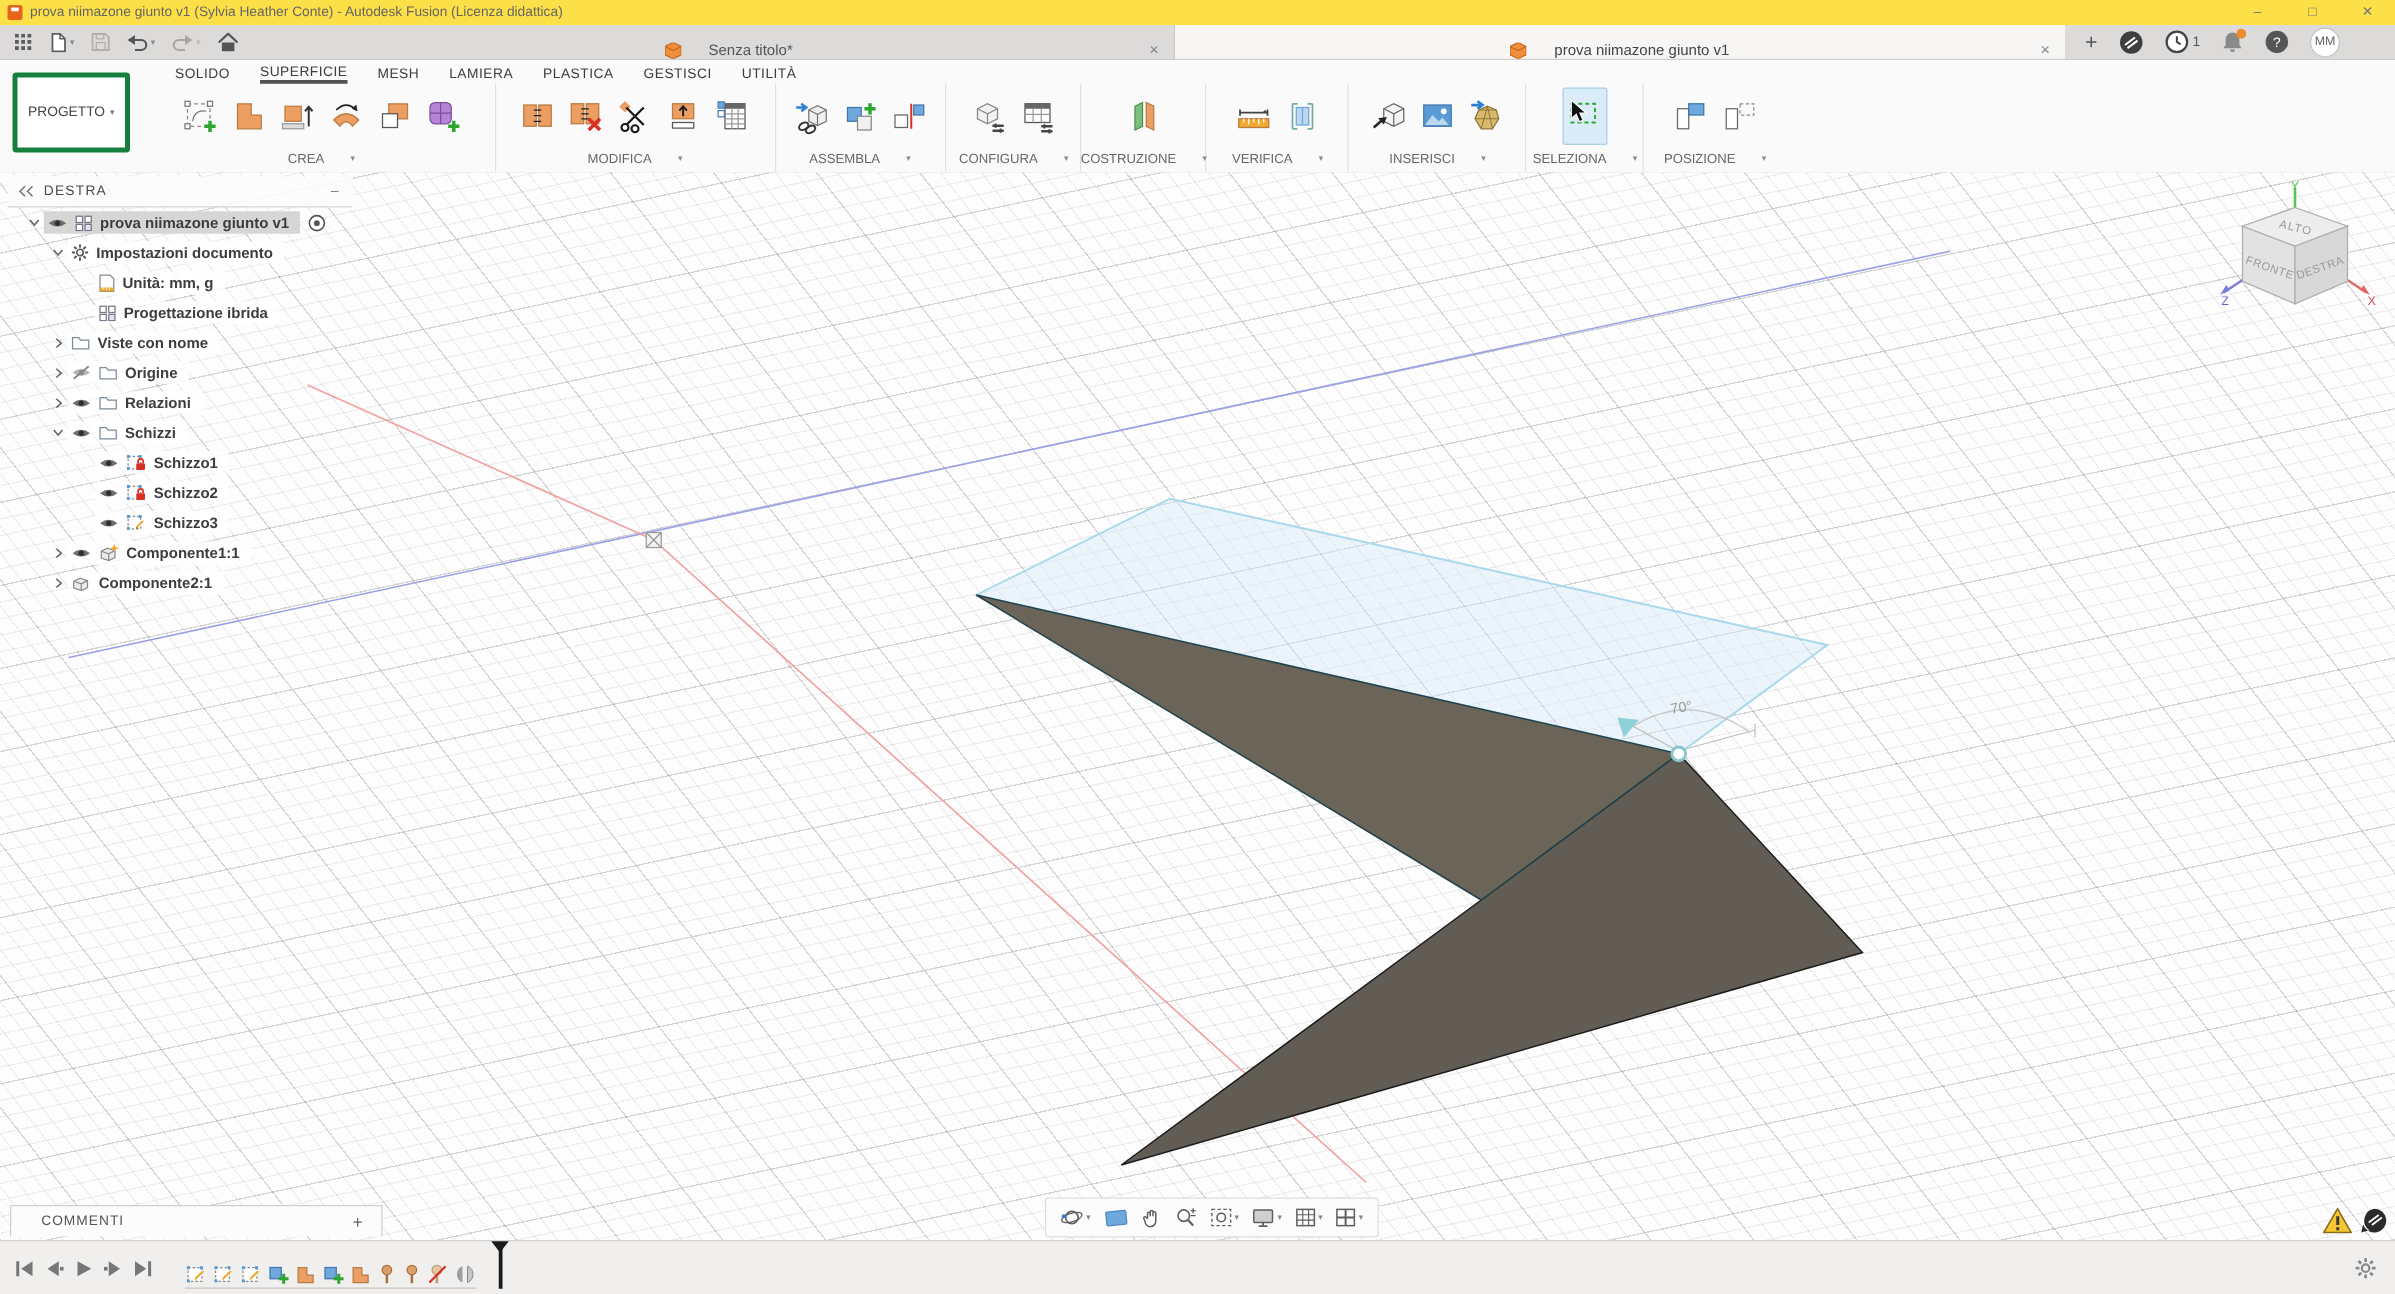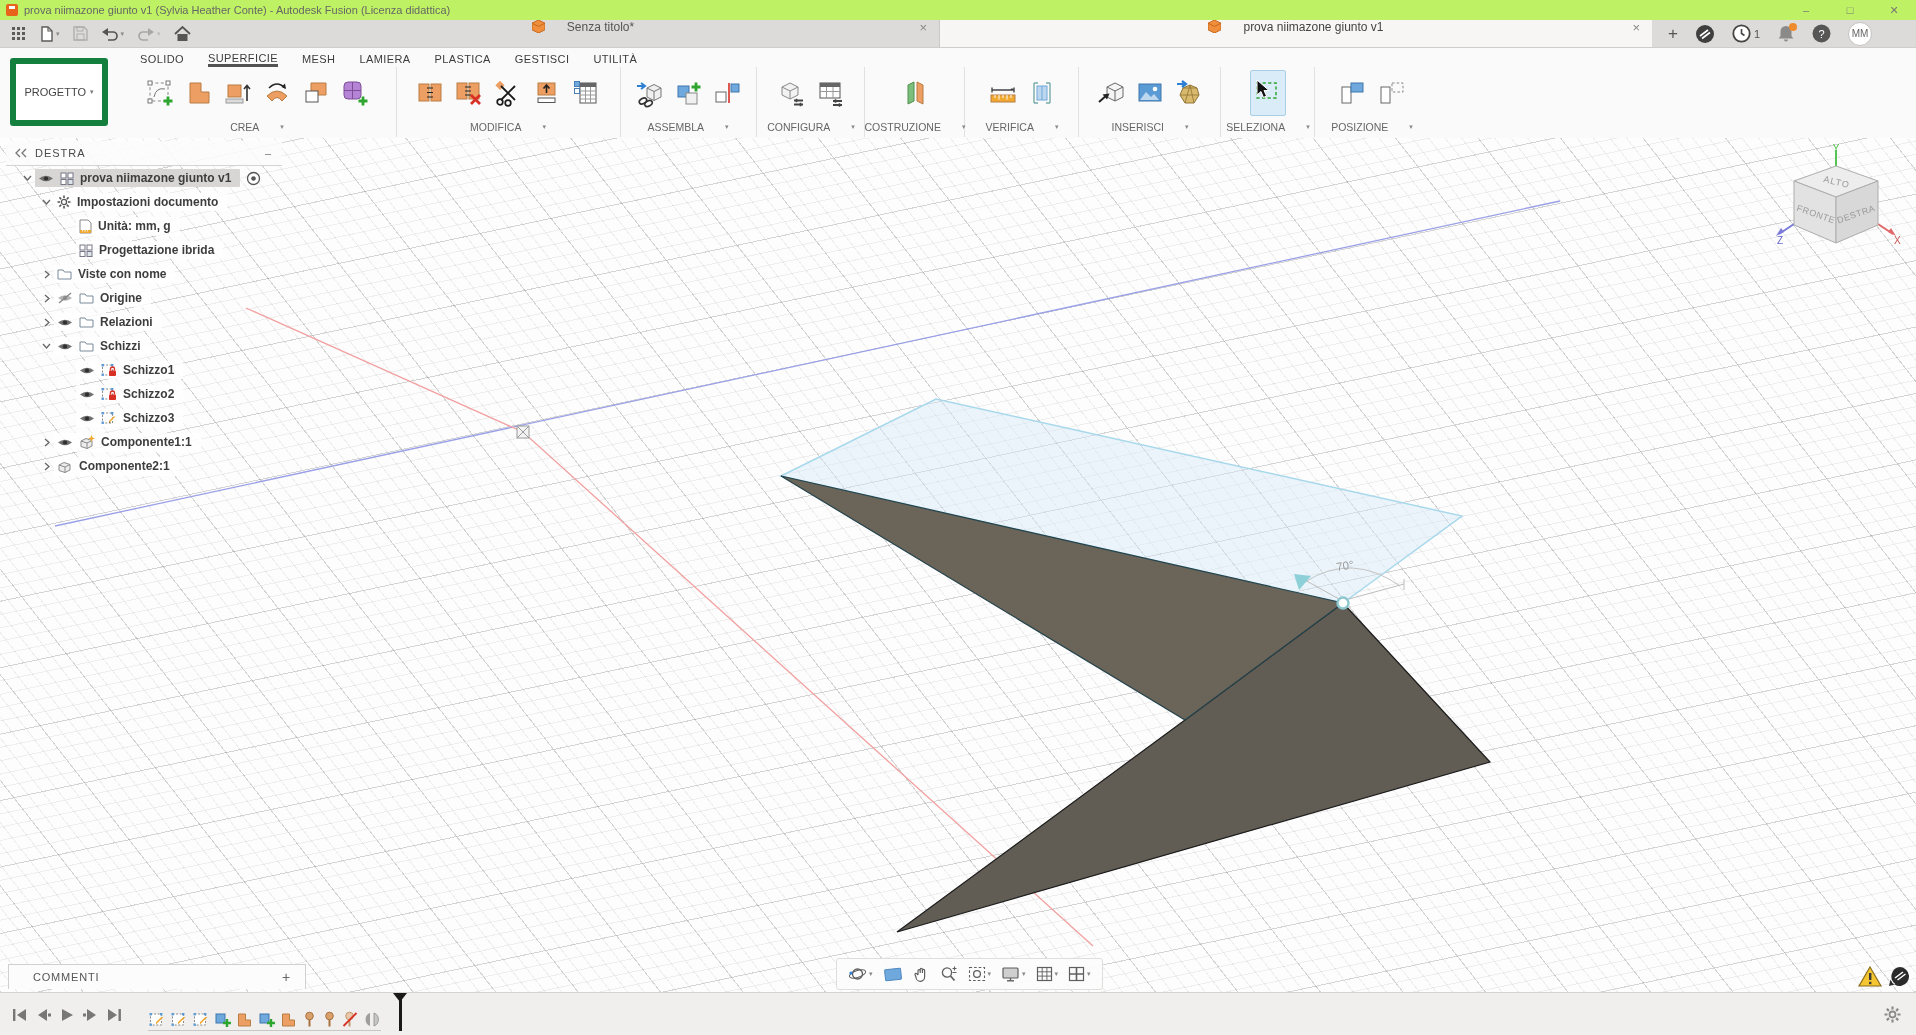--- a/index.html
+++ b/index.html
@@ -1,43 +1,43 @@
 <!DOCTYPE html>
 <html><head>
 <meta charset="utf-8">
 <style>
   html,body{margin:0;padding:0;width:1916px;height:1035px;overflow:hidden;
     font-family:"Liberation Sans",sans-serif;background:#fff;color:#444;
     -webkit-font-smoothing:antialiased;}
-  .titlebar{height:20px;background:#bef264;display:flex;align-items:center;
+  .titlebar{height:20px;background:#fde047;display:flex;align-items:center;
     font-size:11px;color:#666;position:relative;}
   .fusion-logo{width:12px;height:12px;background:#e8641b;border-radius:2px;margin:0 6px 0 6px;
     display:inline-block;position:relative;}
   .fusion-logo::after{content:"";position:absolute;left:3px;top:2px;width:6px;height:3px;background:#fff;}
   .win-controls{position:absolute;right:0;top:0;height:20px;display:flex;}
   .win-controls span{width:44px;text-align:center;line-height:20px;font-size:11px;color:#777;}
 
   .tabbar{height:27px;background:#dddbd9;display:flex;align-items:stretch;border-bottom:1px solid #cfcdcb;}
   .qat{width:215px;display:flex;align-items:center;gap:13px;padding-left:12px;flex:0 0 auto;}
   .qat .qbtn{display:flex;align-items:center;gap:2px;}
   .qat .caret{font-size:7px;color:#888;}
   .disabled{opacity:.38;}
   .doctabs{display:flex;width:1425px;flex:0 0 auto;}
-  .doctab{flex:1;display:flex;align-items:flex-start;justify-content:center;position:relative;
+  .doctab{flex:1;display:flex;align-items:flex-end;justify-content:center;position:relative;
     font-size:12px;color:#555;border-right:1px solid #cbc9c7;gap:22px;}
   .doctab.active{background:#f7f6f5;color:#444;border-right:none;}
   .doctab .closex{position:absolute;right:12px;color:#888;font-size:13px;}
   .tbicons{flex:1;display:flex;align-items:center;gap:17px;padding-left:16px;}
   .jobwrap{display:flex;align-items:center;gap:3px;font-size:11px;color:#555;}
   .avatar{width:22px;height:22px;border-radius:50%;background:#fff;border:1px solid #c5c3c1;
     font-size:10px;color:#666;display:flex;align-items:center;justify-content:center;}
 
   .ribbon{height:90px;background:#fbfafa;border-bottom:1px solid #cfcdcb;position:relative;}
   .project-btn{position:absolute;left:10px;top:10px;width:86px;height:56px;background:#fff;
-    border:6px solid #15803d;border-radius:3px;display:flex;align-items:center;justify-content:center;
+    border:4px solid #15803d;border-radius:3px;display:flex;align-items:center;justify-content:center;
     font-size:11px;color:#444;gap:4px;}
   .project-btn .caret{font-size:7px;color:#777;}
   .rtabs{position:absolute;left:140px;top:0;height:19px;display:flex;gap:24px;align-items:flex-end;}
   .rtab{font-size:11px;color:#3c3c3c;letter-spacing:.4px;padding-bottom:2px;}
   .rtab.active{border-bottom:3px solid #525252;padding-bottom:0;}
   .rgroup{position:absolute;top:19px;height:70px;display:flex;flex-direction:column;}
   .rgroup.sep{border-right:1px solid #e3e1df;}
   .gicons{height:52px;display:flex;align-items:center;justify-content:center;gap:5px;}
   .gcell{width:34px;height:44px;display:flex;align-items:center;justify-content:center;}
   .gcell.hl{background:#d9ecf8;border:1px solid #a9cfe6;border-radius:2px;}

